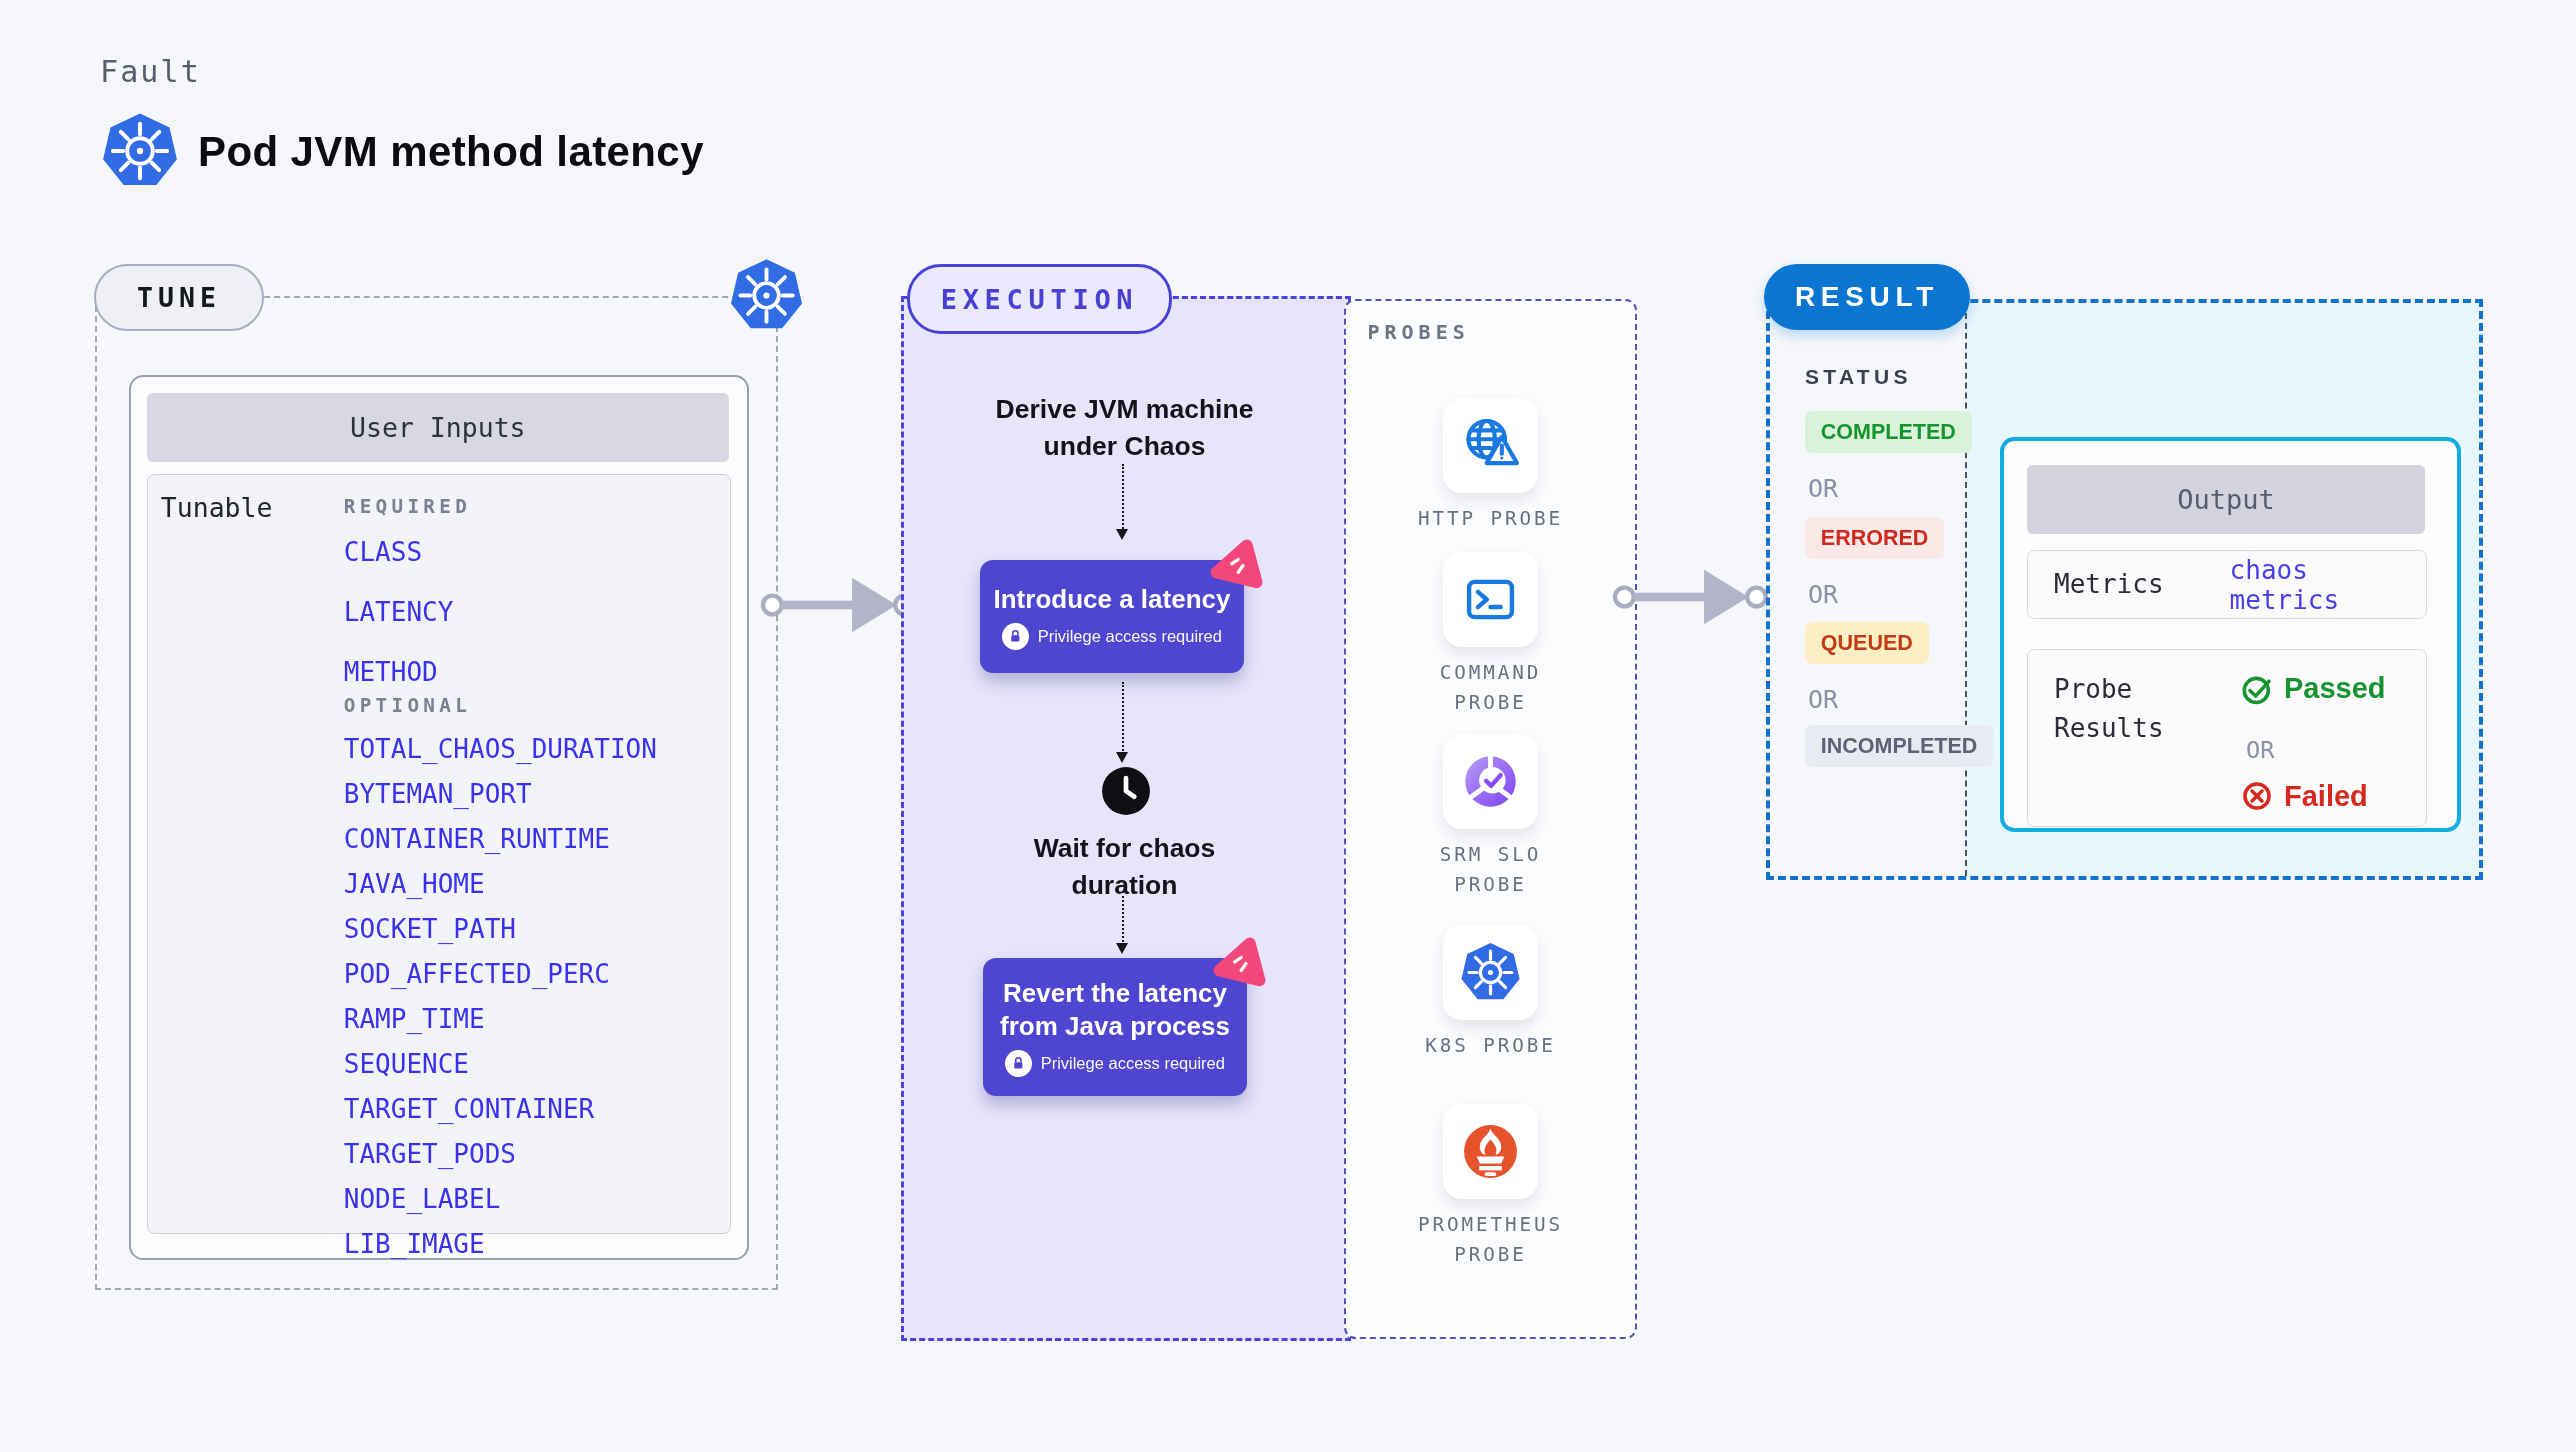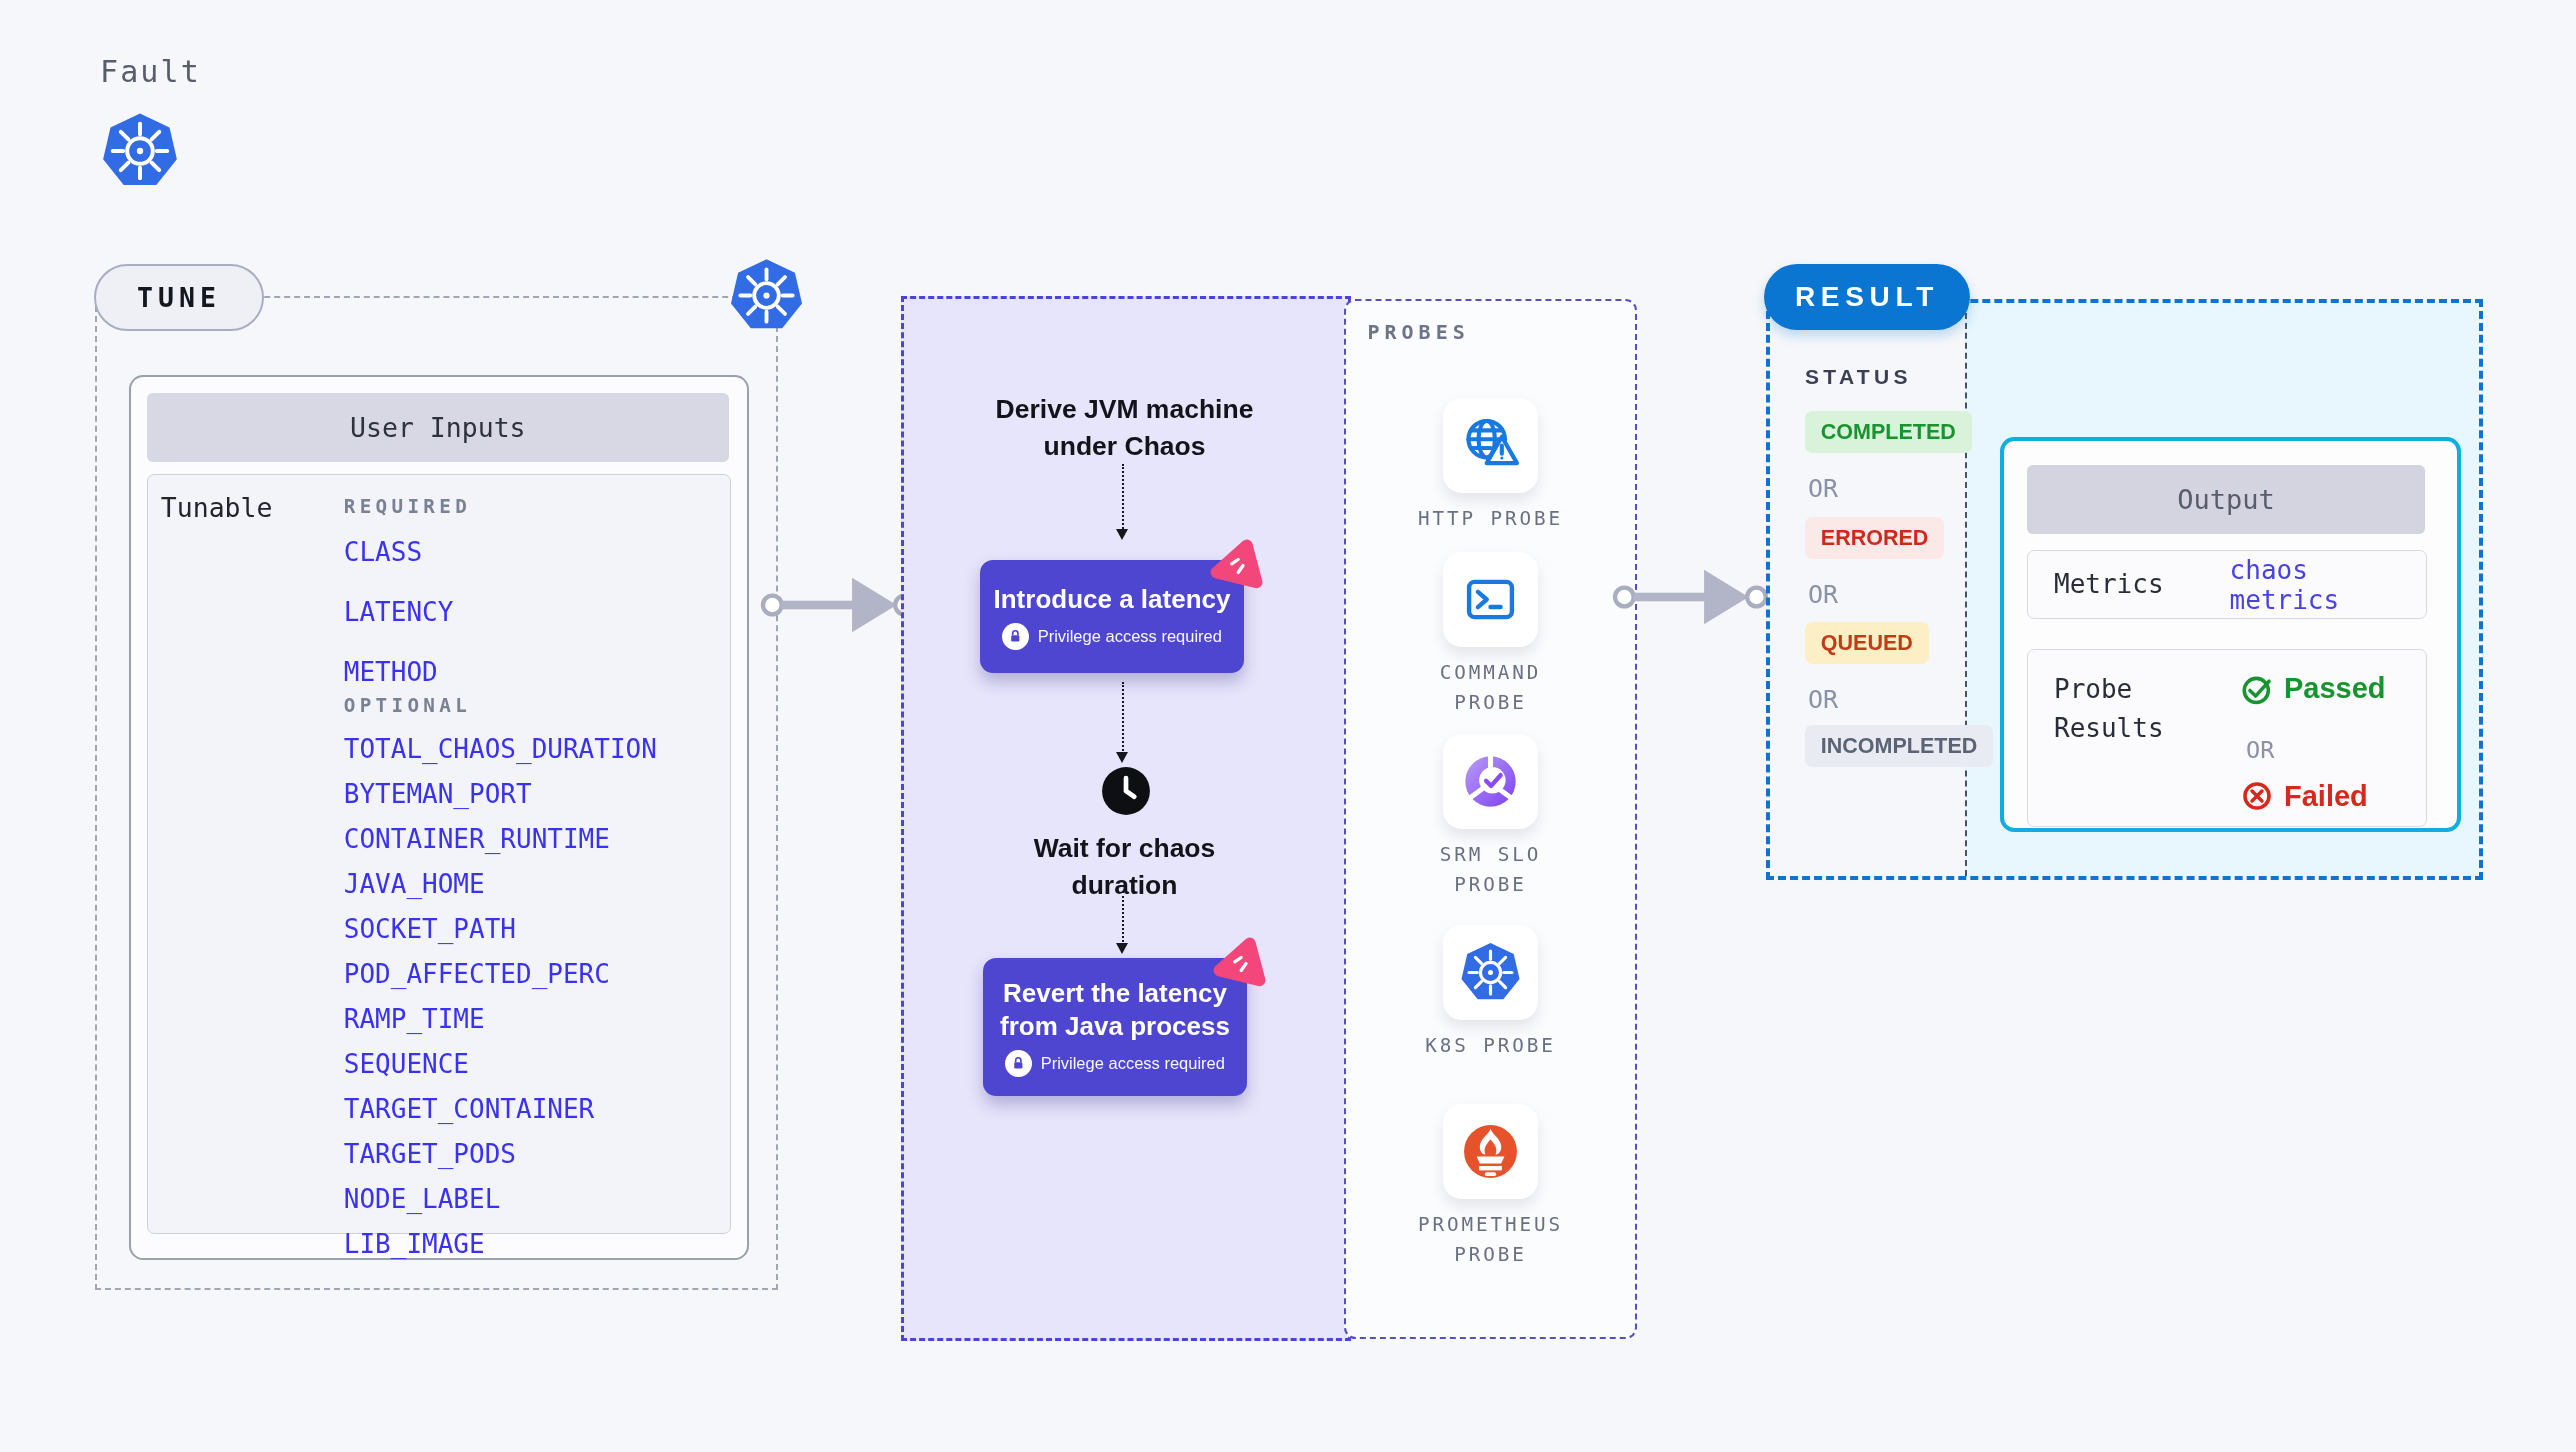--- a/index.html
+++ b/index.html
@@ -192,20 +192,21 @@
     </symbol>
   </defs>
 </svg>
 
 <div id="canvas">
 
   <div class="abs eyebrow">Fault</div>
   <svg class="abs k8s-header-icon" viewBox="0 0 112 114" width="80" height="82">
       <use href="#sym-k8s"></use>
     </svg>
+  <div class="abs page-title">Pod JVM method latency</div>
 
   <div class="abs tune-region"></div>
   <div class="abs tune-pill">TUNE</div>
   <svg class="abs k8s-tune-icon" viewBox="0 0 108 110" width="77" height="79">
       <use href="#sym-k8s"></use>
     </svg>
 
   <div class="abs ui-card">
     <div class="abs ui-header">User Inputs</div>
     <div class="abs ui-panel">
@@ -235,20 +236,21 @@
   </div>
 
   <svg class="flow-arrow" style="left:758px;top:569px" width="158" height="72" viewBox="0 0 220 100">
     <circle cx="20" cy="50" r="13" fill="#ffffff" stroke="#a8adc0" stroke-width="6"></circle>
     <rect x="33" y="44" width="100" height="12" fill="#b2b5c7"></rect>
     <polygon points="131,12 193,50 131,88" fill="#b2b5c7"></polygon>
     <circle cx="204" cy="50" r="13" fill="#ffffff" stroke="#a8adc0" stroke-width="6"></circle>
   </svg>
 
   <div class="abs exec-region"></div>
+  <div class="abs exec-pill">EXECUTION</div>
 
   <div class="abs step-text derive-text pre">Derive JVM machine
 under Chaos</div>
   <div class="dotted-arrow" style="left:1122px;top:464px;height:72px"></div>
 
   <div class="abs chaos-node introduce-box">
     <div class="node-title">Introduce a latency</div>
     <div class="privilege-row">
       <span class="lock-badge">
           <svg width="18.6" height="18.6" viewBox="0 0 26 26">

